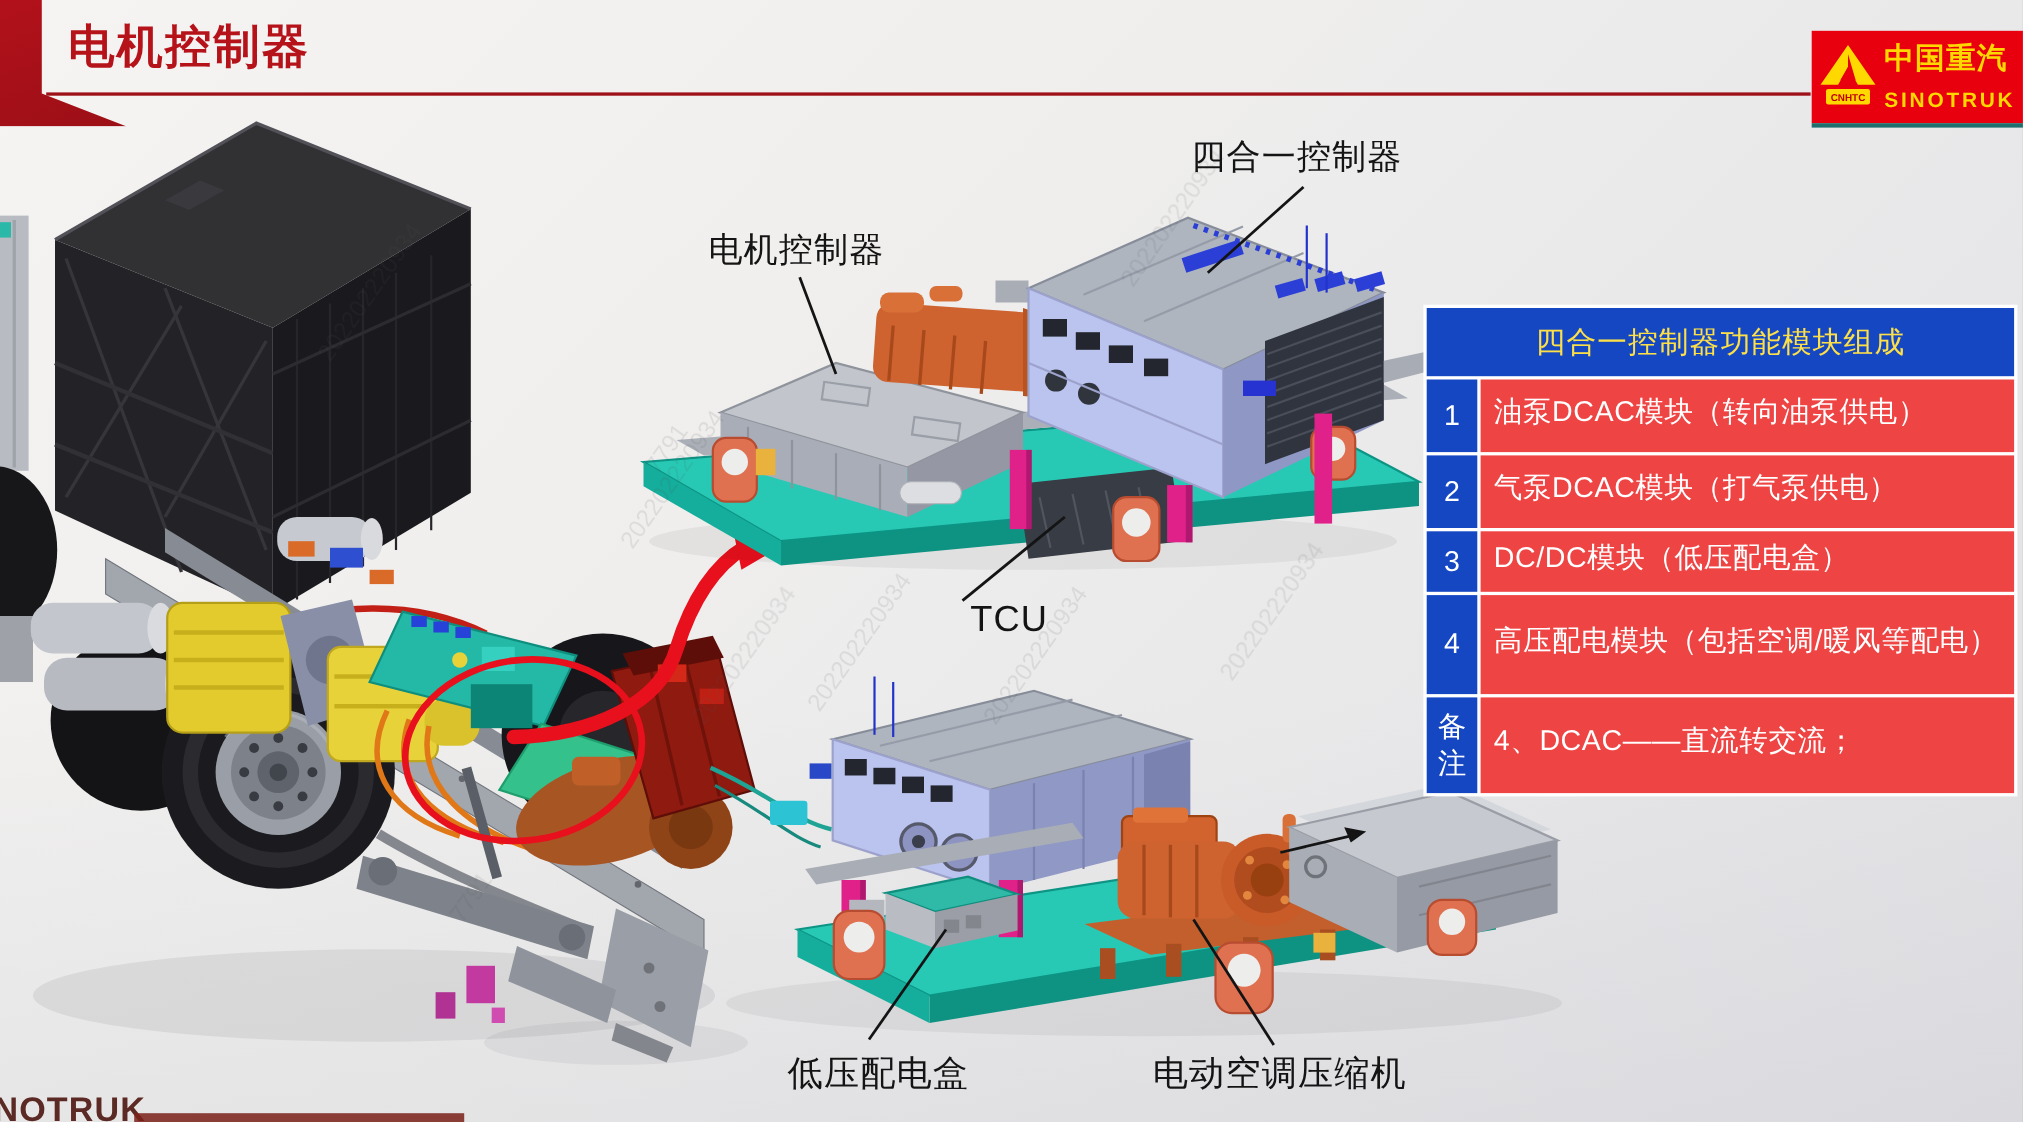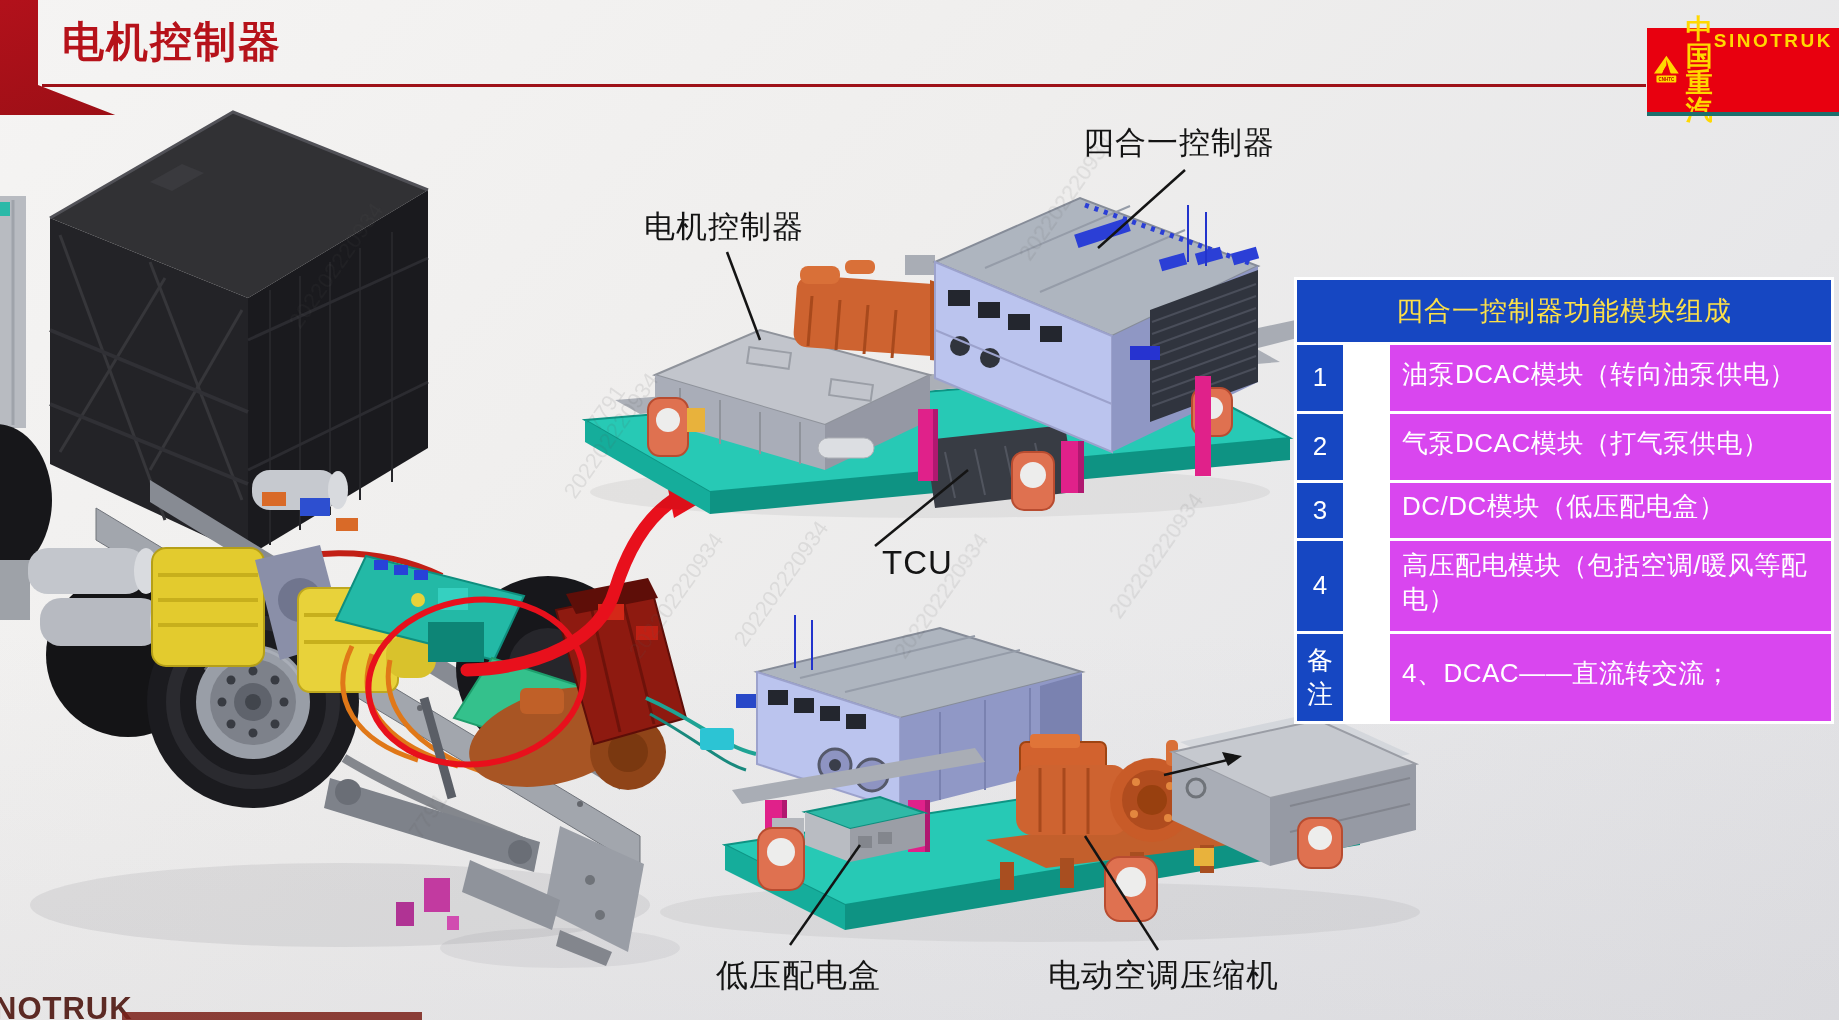--- a/index.html
+++ b/index.html
@@ -15,35 +15,35 @@
   
   .ribbon{position:absolute;left:0;top:0;width:120px;height:115px;
     clip-path:polygon(0 0,38px 0,38px 74%,96% 100%,0 100%);
     background:linear-gradient(160deg,#B2111B 0%,#9C0F16 100%);z-index:6;}
   .page-title{position:absolute;left:62px;top:14px;font-size:42px;font-weight:700;
     color:#B6121A;letter-spacing:2px;z-index:7;}
   .title-rule{position:absolute;left:42px;top:84px;width:1604px;height:3px;background:#9E1118;z-index:6;}
   .logo-block{position:absolute;left:1647px;top:28px;width:192px;height:84px;background:#E8000F;
     display:flex;align-items:center;gap:6px;padding:0 6px;box-sizing:border-box;z-index:7;}
   .logo-strip{position:absolute;left:1647px;top:112px;width:192px;height:4px;background:#1E6F6D;z-index:7;}
-  .logo-texts{display:flex;line-height:1;}
+  .logo-texts{display:flex;flex-direction:column;line-height:1;}
   .logo-cn{font-size:27px;font-weight:700;color:#FFD800;letter-spacing:1px;}
   .logo-en{font-size:19px;font-weight:700;color:#FFD800;letter-spacing:2.5px;margin-top:15px;}
   
   #scene{position:absolute;left:0;top:0;z-index:1;}
   
   .cad-label{position:absolute;color:#141414;font-size:31px;letter-spacing:1px;z-index:5;white-space:nowrap;}
   
   .ftable{position:absolute;left:1294px;top:277px;width:540px;background:#FFFFFF;padding:3px;
     box-sizing:border-box;display:grid;grid-template-rows:62px 66px 66px 55px 90px 87px;row-gap:3px;z-index:5;}
   .t-header{background:#1647C2;color:#fde047;font-size:27px;display:flex;align-items:center;justify-content:center;letter-spacing:1px;}
   .t-row{display:grid;grid-template-columns:46px 1fr;column-gap:3px;}
   .t-num{background:#1647C2;color:#FFF;font-size:26px;display:flex;align-items:center;justify-content:center;text-align:center;line-height:1.3;}
-  .t-text{background:#d946ef;color:#FFF;font-size:26px;display:flex;flex-direction:column;justify-content:center;
-    padding:4px 6px 12px 12px;line-height:1.32;letter-spacing:0.5px;margin-left:44px;}
+  .t-text{background:#ef4444;color:#FFF;font-size:26px;display:flex;flex-direction:column;justify-content:center;
+    padding:4px 6px 12px 12px;line-height:1.32;letter-spacing:0.5px;}
   
   .footer-brand{position:absolute;left:-6px;top:991px;font-size:31px;font-weight:700;color:#5C2A24;letter-spacing:1px;z-index:6;}
   .footer-strip{position:absolute;left:122px;top:1012px;width:300px;height:8px;background:#7A2018;opacity:.85;z-index:6;}
 </style>
 </head>
 <body>
 
 <div id="slide">
 
   <div class="ribbon"></div>

